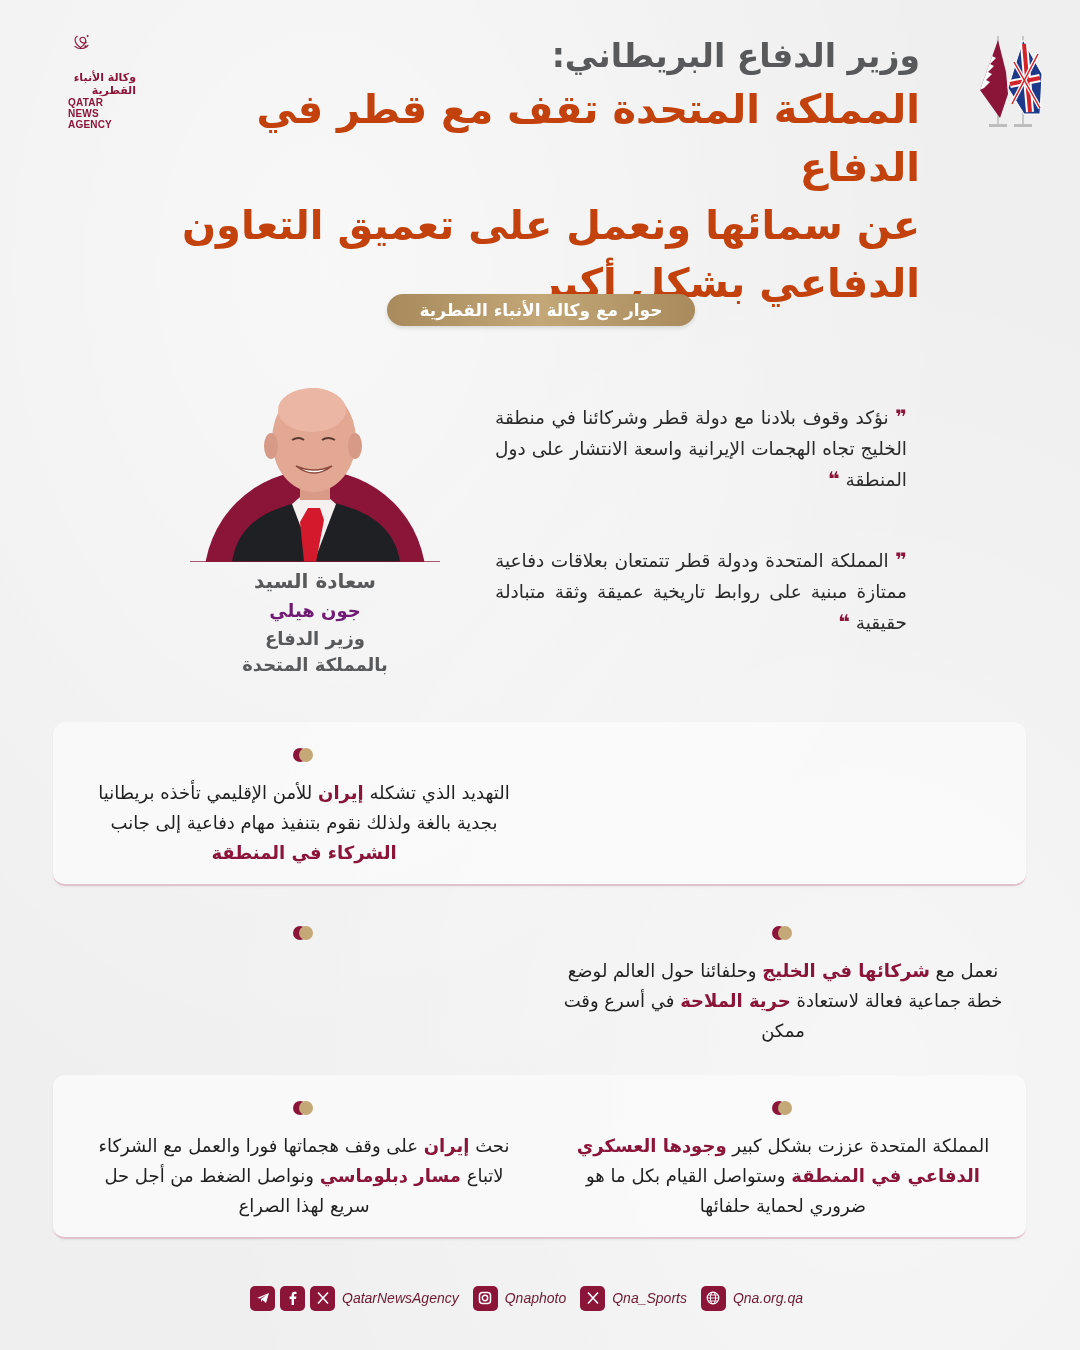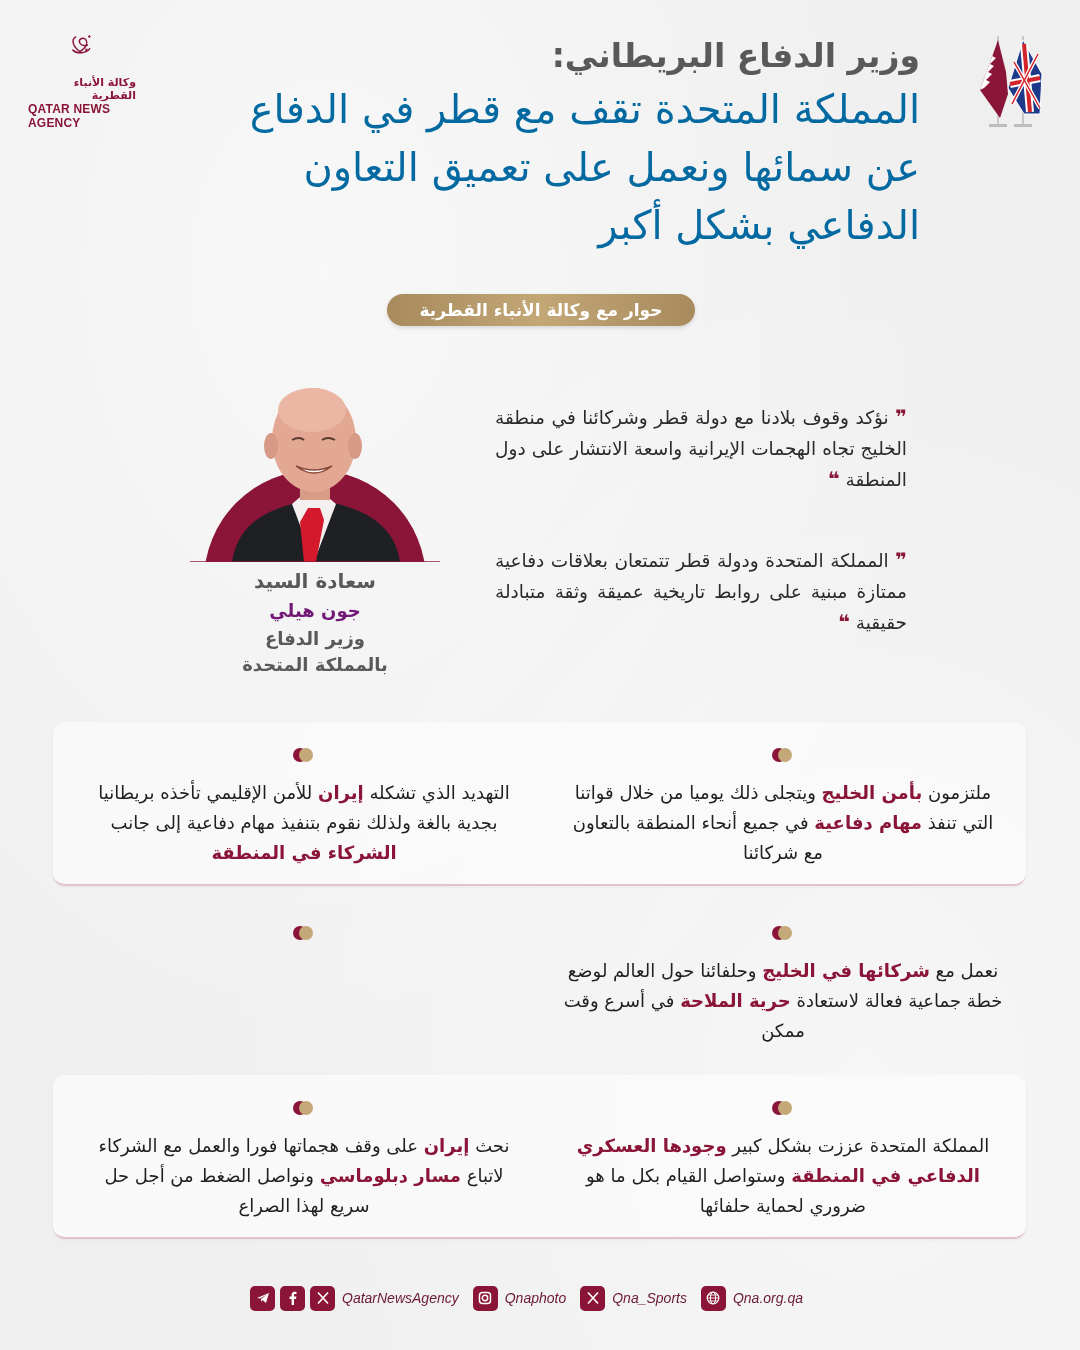--- a/index.html
+++ b/index.html
@@ -20,37 +20,38 @@
       position: absolute; left: 28px; top: 34px; width: 108px; height: 96px;
       display: flex; flex-direction: column; align-items: center;
     }
     .logo svg { width: 70px; height: 60px; }
     .logo .logo-ar {
       font-size: 11px; font-weight: bold; color: #8a1538; margin-top: 20px;
       direction: rtl;
     }
     .logo .logo-en {
       font-family: "Liberation Sans", sans-serif;
-      font-size: 12px; font-weight: bold; color: #8a1538; letter-spacing: 0.2px;
+      font-size: 10px; font-weight: bold; color: #8a1538; letter-spacing: 0.2px;
       direction: ltr;
+      margin-left: 40px;
     }
 
     
     .flags { position: absolute; left: 970px; top: 34px; width: 80px; height: 100px; }
 
     
     .headline {
       position: absolute; left: 180px; top: 34px; width: 740px;
       direction: rtl;
     }
     .headline .kicker {
       font-size: 33px; font-weight: bold; color: #58595b; line-height: 44px;
     }
     .headline .title {
-      font-size: 40px; font-weight: normal; color: #0369a1; line-height: 58px;
+      font-size: 40px; font-weight: bold; color: #c2410c; line-height: 58px;
       margin-top: 2px;
     }
 
     
     .pill {
       position: absolute; left: 387px; top: 294px; width: 308px; height: 32px;
       border-radius: 16px;
       background: linear-gradient(90deg, #a88a5c, #c3a777 50%, #a88a5c);
       color: #ffffff; font-size: 17px; font-weight: bold;
       display: flex; align-items: center; justify-content: center;
@@ -241,27 +242,20 @@
     <span class="qmark">❝</span>
   </p>
   <p class="quote">
     <span class="qmark">❞</span>
     <span>المملكة المتحدة ودولة قطر تتمتعان بعلاقات دفاعية ممتازة مبنية على روابط تاريخية عميقة وثقة متبادلة حقيقية</span>
     <span class="qmark">❝</span>
   </p>
 </div>
 
 <div class="card-row white row1">
-  <div class="cell right">
-    <div class="dot-pair">
-        <span class="d1"></span>
-        <span class="d2"></span>
-      </div>
-    <div class="cell-text"><span>ملتزمون </span><span class="hl">بأمن الخليج</span><span> ويتجلى ذلك يوميا من خلال قواتنا التي تنفذ </span><span class="hl">مهام دفاعية</span><span> في جميع أنحاء المنطقة بالتعاون مع شركائنا</span></div>
-  </div>
   <div class="cell left">
     <div class="dot-pair">
         <span class="d1"></span>
         <span class="d2"></span>
       </div>
     <div class="cell-text"><span>التهديد الذي تشكله </span><span class="hl">إيران</span><span> للأمن الإقليمي تأخذه بريطانيا بجدية بالغة ولذلك نقوم بتنفيذ مهام دفاعية إلى جانب </span><span class="hl">الشركاء في المنطقة</span></div>
   </div>
 </div>
 
 <div class="card-row plain row2">

